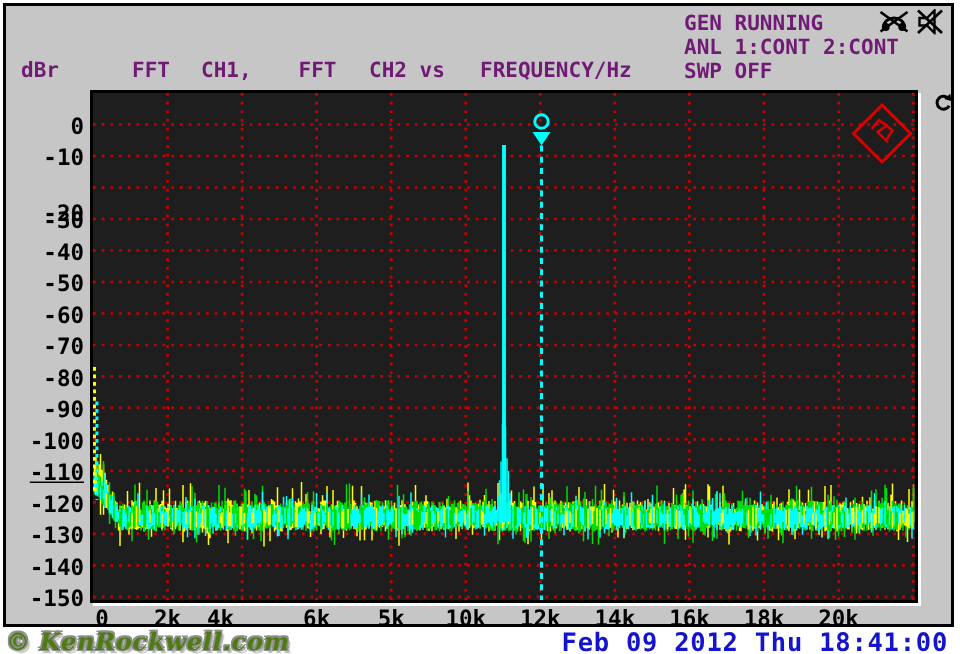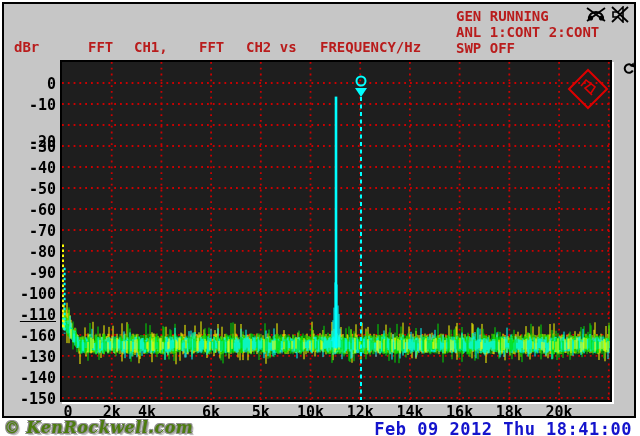--- a/index.html
+++ b/index.html
@@ -4,21 +4,21 @@
 <style>
   html,body{margin:0;padding:0;}
   body{
     width:640px;height:436px;position:relative;background:#ffffff;overflow:hidden;
     font-family:"DejaVu Sans Mono",monospace;
   }
   .win{
     position:absolute;left:2px;top:2px;width:634px;height:416px;
     background:#c6c6c6;border:2px solid #000;box-sizing:border-box;
   }
-  .itext{position:absolute;font:bold 14px "DejaVu Sans Mono",monospace;color:#b91c1c;white-space:pre;}
+  .itext{position:absolute;font:bold 14px "DejaVu Sans Mono",monospace;color:#701a75;white-space:pre;}
   .plot{
     position:absolute;left:60px;top:60px;width:552px;height:342px;
     background:#1e1e1e;border:2px solid #000;box-sizing:border-box;
     box-shadow:2px 2px 0 #ffffff;
   }
   .plot svg{display:block;width:548px;height:338px;}
   .ylab{position:absolute;left:2px;width:54px;text-align:right;
         font:bold 15px "DejaVu Sans Mono",monospace;color:#000;}
   .xlab{position:absolute;top:403px;width:44px;text-align:center;
         font:bold 15px "DejaVu Sans Mono",monospace;color:#000;}
@@ -127,21 +127,21 @@
     <div class="ylab" style="top: 116.981px; margin-top: 16px;">-20</div>
     <div class="ylab" style="top: 137.975px;">-30</div>
     <div class="ylab" style="top: 158.969px;">-40</div>
     <div class="ylab" style="top: 179.963px;">-50</div>
     <div class="ylab" style="top: 200.957px;">-60</div>
     <div class="ylab" style="top: 221.95px;">-70</div>
     <div class="ylab" style="top: 242.944px;">-80</div>
     <div class="ylab" style="top: 263.938px;">-90</div>
     <div class="ylab" style="top: 284.932px;">-100</div>
     <div class="ylab" style="top: 305.925px; text-decoration: underline;">-110</div>
-    <div class="ylab" style="top: 326.919px;">-160</div>
+    <div class="ylab" style="top: 326.919px;">-120</div>
     <div class="ylab" style="top: 347.913px;">-130</div>
     <div class="ylab" style="top: 368.907px;">-140</div>
     <div class="ylab" style="top: 389.901px;">-150</div>
   </div>
 <div id="x-labels">
     <div class="xlab" style="left: 46px;">0</div>
     <div class="xlab" style="left: 89.7052px;">2k</div>
     <div class="xlab" style="left: 125px;">4k</div>
     <div class="xlab" style="left: 189.116px;">6k</div>
     <div class="xlab" style="left: 238.821px;">5k</div>

